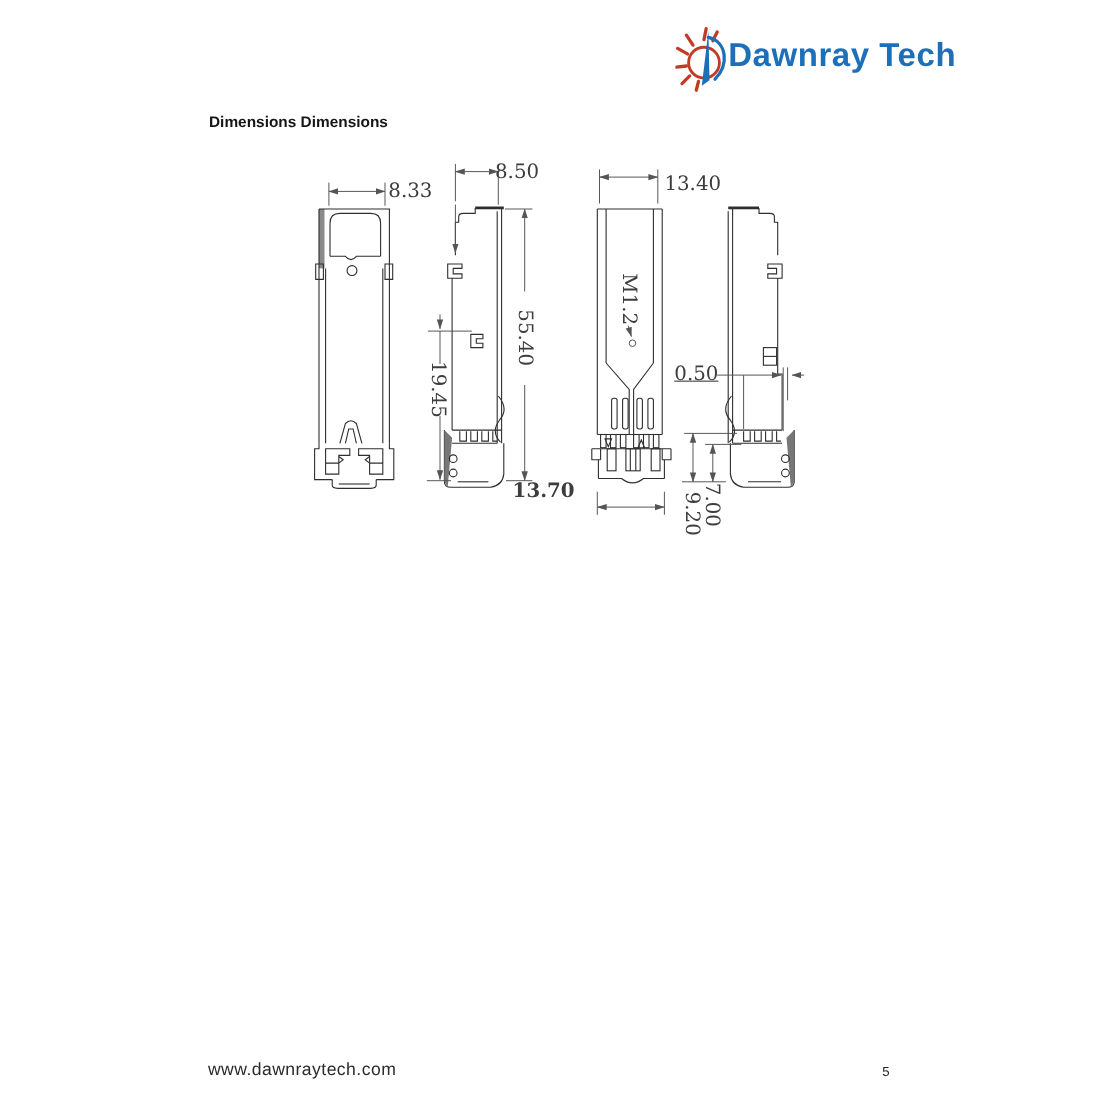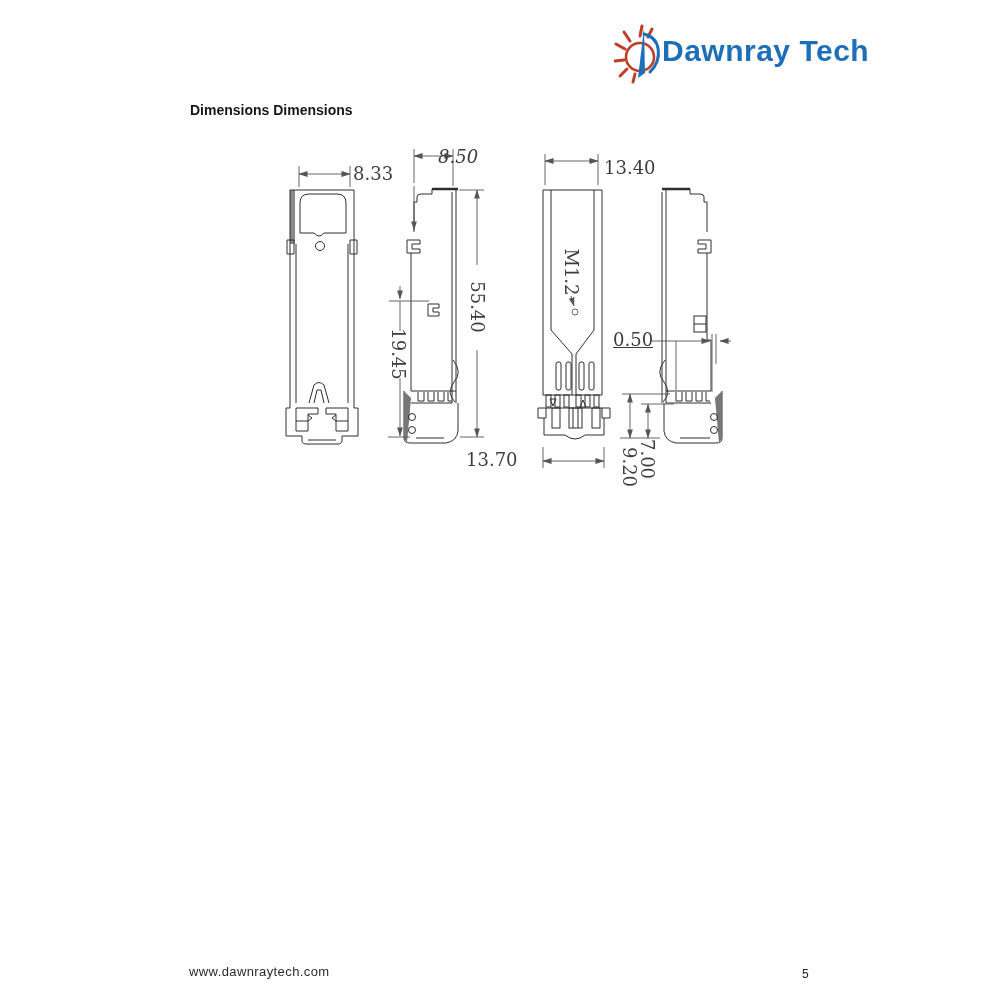--- a/index.html
+++ b/index.html
@@ -7,21 +7,21 @@
         font-family:"Liberation Sans",sans-serif;}
   .logo{position:absolute;left:614px;top:18px;display:flex;align-items:center;text-align:right;}
   .logo svg{display:block;}
   .brand{font-size:30px;font-weight:bold;color:#1d6fba;letter-spacing:.5px;margin-left:-4px;
          font-family:"Liberation Sans",sans-serif;}
   .title{position:absolute;left:190px;top:102px;font-size:14px;font-weight:bold;color:#161616;}
   .drawing-svg{position:absolute;left:0;top:0;}
   .dim-label{position:absolute;font-family:"DejaVu Serif",serif;font-size:18px;color:#3d3d3d;
              white-space:nowrap;line-height:1;}
   .dim-label.v{transform:translate(-50%,-50%) rotate(90deg);transform-origin:center center;}
-  .footer-site{position:absolute;left:189px;top:964px;font-size:13px;color:#2b2b2b;letter-spacing:.4px;}
+  .footer-site{position:absolute;left:189px;top:964px;font-size:16px;color:#2b2b2b;letter-spacing:.4px;}
   .footer-page{position:absolute;left:802px;top:967px;font-size:12px;color:#222;}
 </style>
 </head>
 <body>
 
 <div class="page">
 
   <div class="logo">
     <svg width="52" height="66" viewBox="0 0 52 64">
       <g stroke="#c23b27" stroke-width="3" stroke-linecap="round">
@@ -156,26 +156,26 @@
 
       <path d="M641,404 H674"></path>
       <path d="M648,404 V438" marker-start="url(#arw)" marker-end="url(#arw)"></path>
 
       <path d="M571,296 L574,306" marker-end="url(#arw)"></path>
       <circle cx="575" cy="312" r="3"></circle>
     </g>
   </svg>
 
   <span class="dim-label" style="left:353px;top:165px;">8.33</span>
-  <span class="dim-label" style="left:438px;top:148px;font-style:italic;">8.50</span>
+  <span class="dim-label" style="left:450px;top:148px;">8.50</span>
   <span class="dim-label" style="left:604px;top:159px;">13.40</span>
   <span class="dim-label v" style="left:477px;top:307px;">55.40</span>
   <span class="dim-label v" style="left:398px;top:354px;">19.45</span>
   <span class="dim-label v" style="left:571px;top:272px;">M1.2</span>
   <span class="dim-label" style="left:613px;top:331px;text-decoration:underline;">0.50</span>
-  <span class="dim-label" style="left:466px;top:451px;">13.70</span>
+  <span class="dim-label" style="left:466px;top:438px;font-weight:bold;">13.70</span>
   <span class="dim-label v" style="left:647px;top:459px;">7.00</span>
   <span class="dim-label v" style="left:629px;top:467px;">9.20</span>
 
   <span class="footer-site">www.dawnraytech.com</span>
   <span class="footer-page">5</span>
 
 </div>
 
 </body></html>

